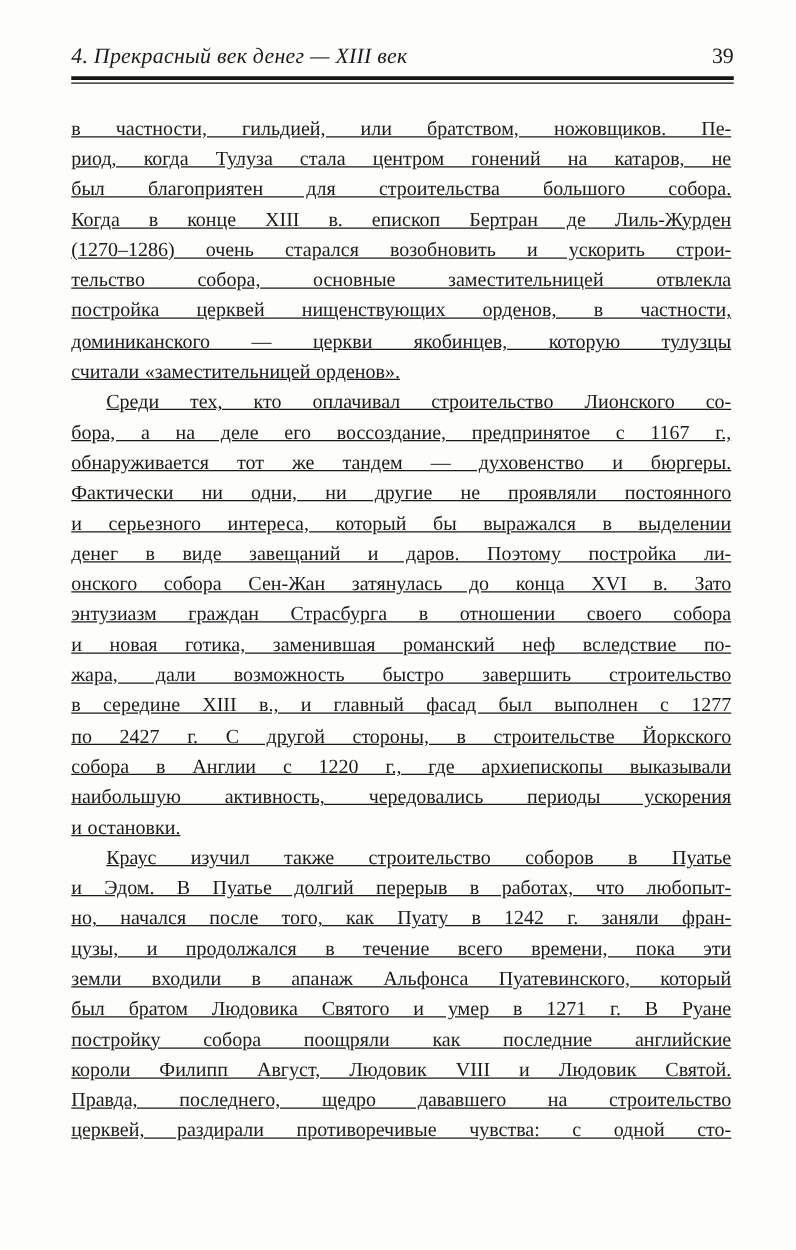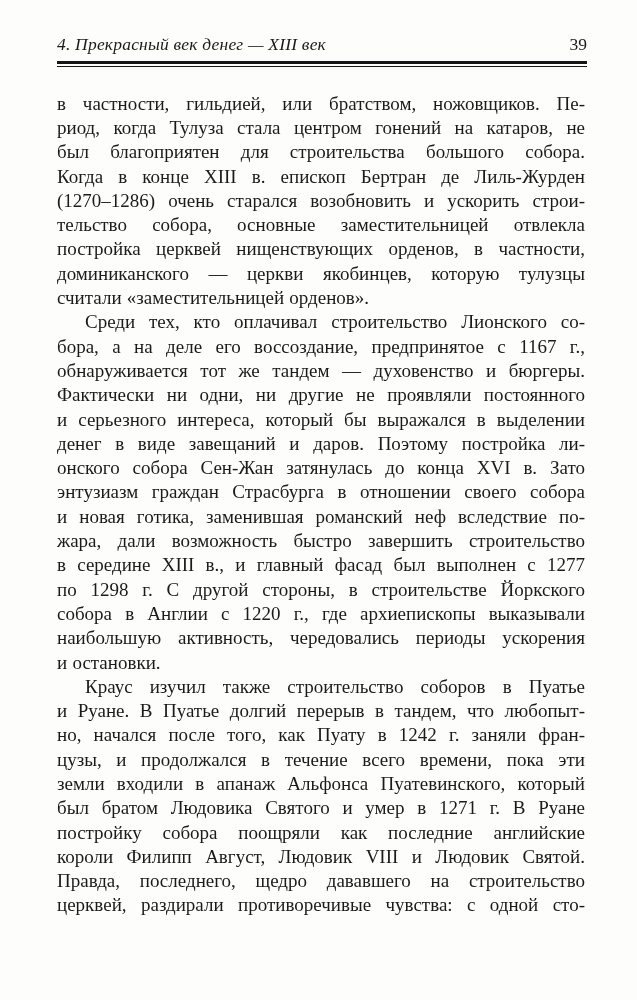--- a/index.html
+++ b/index.html
@@ -41,23 +41,24 @@
     background: #161616;
   }
   .head-rule .thin {
     margin-top: 2px;
     height: 1.2px;
     background: #161616;
   }
   .textblock {
     margin: 25px 52px 0 57px;
     width: 528px;
-    font-size: 19px;
+    font-size: 16px;
     line-height: 24.3px;
     word-spacing: 0.5px;
+    text-decoration: underline;
   }
   .paragraph {
     margin: 0;
     padding: 0;
   }
   .line {
     text-align: justify;
     text-align-last: justify;
     white-space: normal;
   }
@@ -100,28 +101,28 @@
         <div class="line">бора, а на деле его воссоздание, предпринятое с 1167 г.,</div>
         <div class="line">обнаруживается тот же тандем — духовенство и бюргеры.</div>
         <div class="line">Фактически ни одни, ни другие не проявляли постоянного</div>
         <div class="line">и серьезного интереса, который бы выражался в выделении</div>
         <div class="line">денег в виде завещаний и даров. Поэтому постройка ли-</div>
         <div class="line">онского собора Сен-Жан затянулась до конца XVI в. Зато</div>
         <div class="line">энтузиазм граждан Страсбурга в отношении своего собора</div>
         <div class="line">и новая готика, заменившая романский неф вследствие по-</div>
         <div class="line">жара, дали возможность быстро завершить строительство</div>
         <div class="line">в середине XIII в., и главный фасад был выполнен с 1277</div>
-        <div class="line">по 1298 г. С другой стороны, в строительстве Йоркского</div>
+        <div class="line">по 2427 г. С другой стороны, в строительстве Йоркского</div>
         <div class="line">собора в Англии с 1220 г., где архиепископы выказывали</div>
         <div class="line">наибольшую активность, чередовались периоды ускорения</div>
         <div class="line para-end">и остановки.</div>
       </div>
       <div class="paragraph">
         <div class="line indent">Краус изучил также строительство соборов в Пуатье</div>
-        <div class="line">и Руане. В Пуатье долгий перерыв в тандем, что любопыт-</div>
+        <div class="line">и Эдом. В Пуатье долгий перерыв в работах, что любопыт-</div>
         <div class="line">но, начался после того, как Пуату в 1242 г. заняли фран-</div>
         <div class="line">цузы, и продолжался в течение всего времени, пока эти</div>
         <div class="line">земли входили в апанаж Альфонса Пуатевинского, который</div>
         <div class="line">был братом Людовика Святого и умер в 1271 г. В Руане</div>
         <div class="line">постройку собора поощряли как последние английские</div>
         <div class="line">короли Филипп Август, Людовик VIII и Людовик Святой.</div>
         <div class="line">Правда, последнего, щедро дававшего на строительство</div>
         <div class="line">церквей, раздирали противоречивые чувства: с одной сто-</div>
       </div>
     </div>

